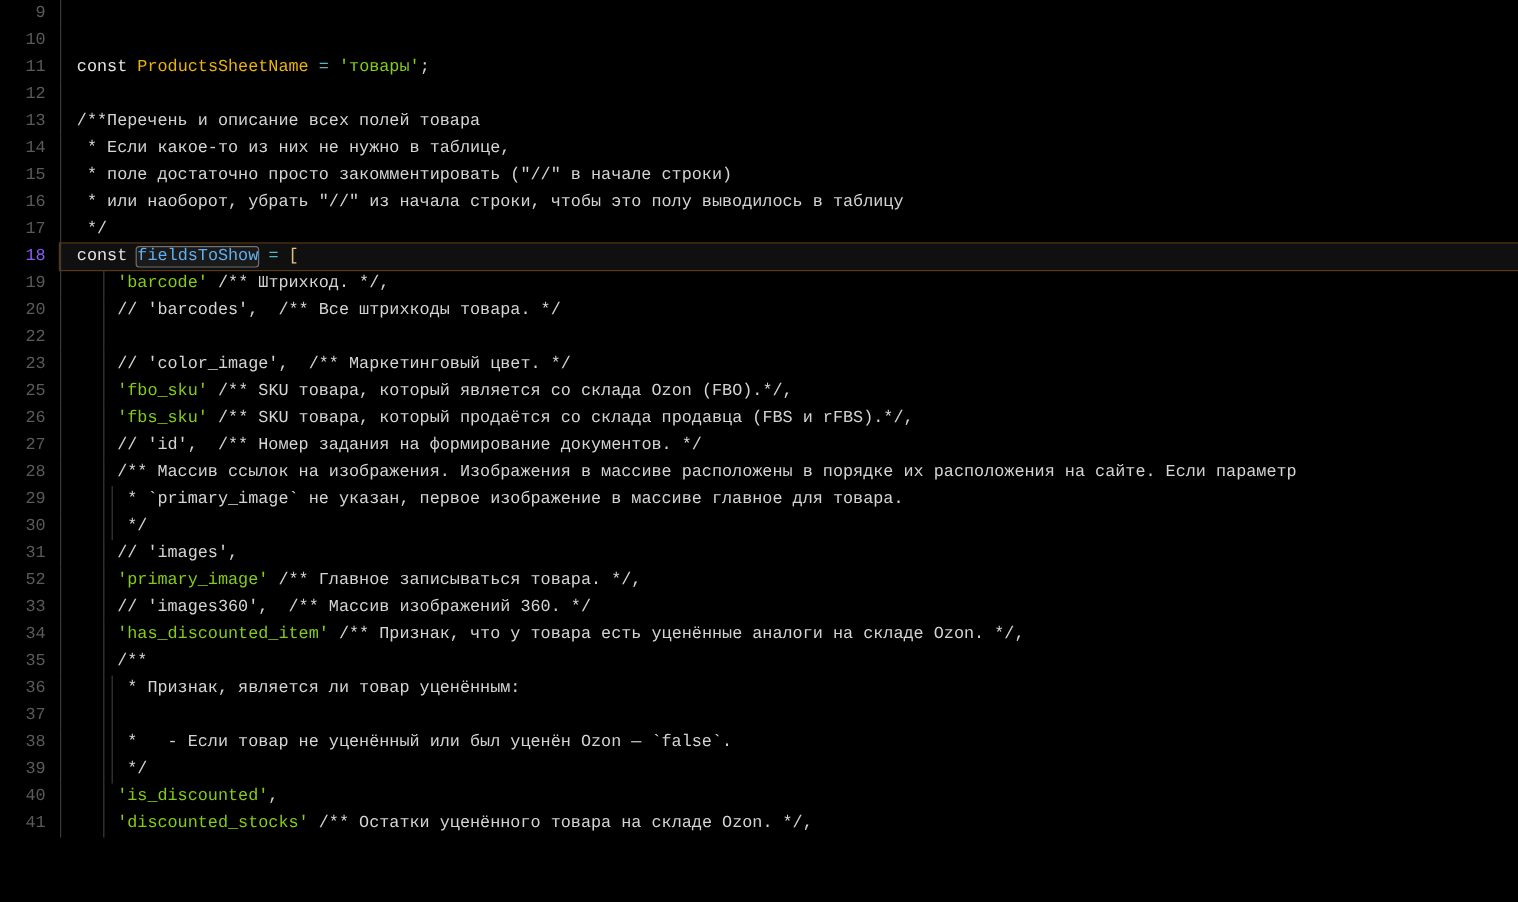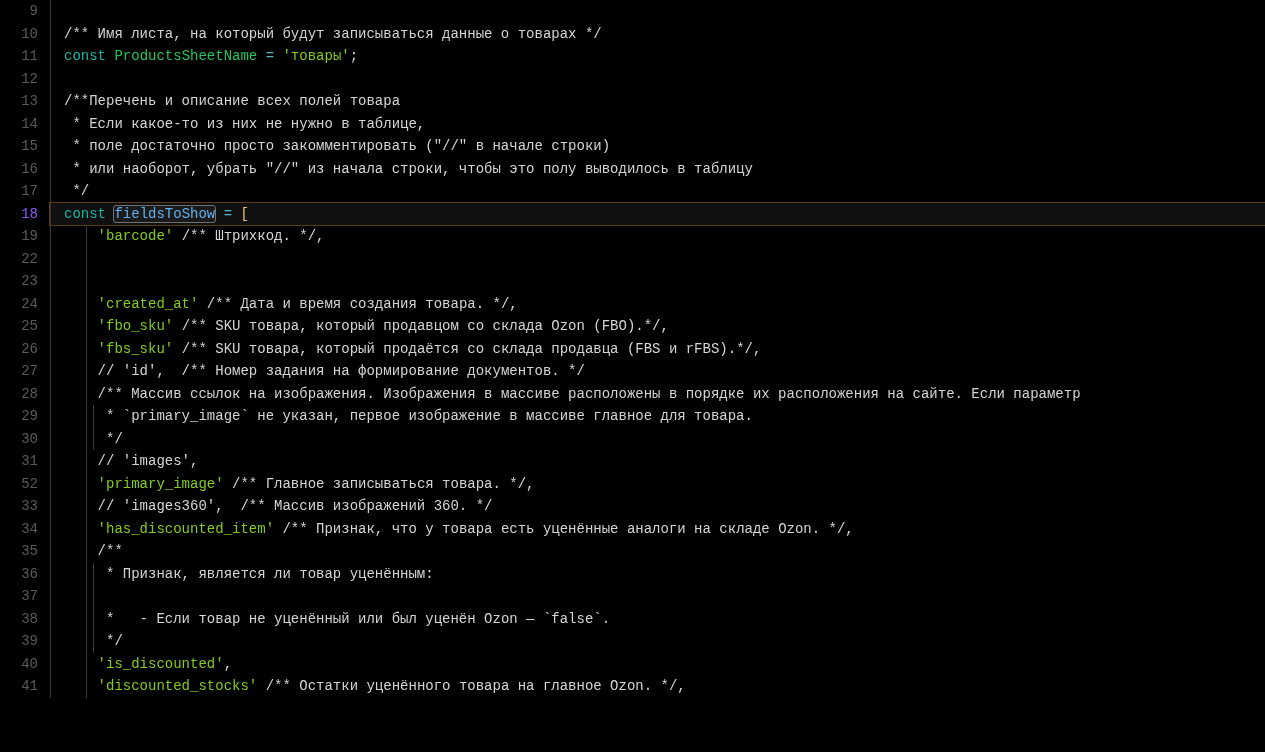--- a/index.html
+++ b/index.html
@@ -43,63 +43,63 @@
     outline: 1px solid #5a3a14;
   }
   .indent-guide {
     position: absolute;
     top: 0;
     bottom: 0;
     width: 1px;
     background: #3a3a3a;
   }
   
-  .kw    { color: #14b8a6; }   
-  .ident { color: #22c55e; }   
+  .kw    { color: #e5e5e5; }   
+  .ident { color: #eab308; }   
   .fn    { color: #61afef; }   
   .op    { color: #56b6c2; }   
   .str   { color: #84cc16; }   
   .p     { color: #d4d4d4; }   
   .bry   { color: #e5c07b; }    comment default */
   .doc   { color: #7f9f54; }   
   
   .wordbox {
     background: rgba(100,100,100,0.12);
     outline: 1px solid #707070;
     border-radius: 2px;
   }
 </style>
 </head>
 <body>
 
 <div class="editor" id="editor">
     <div class="row"><div class="gutter">9</div><div class="code"><div class="indent-guide" style="left: 0px;"></div></div></div>
-    <div class="row"><div class="gutter">10</div><div class="code"><div class="indent-guide" style="left: 0px;"></div><span class="doc">/** Имя листа, на который будут записываться данные о товарах */</span></div></div>
+    <div class="row"><div class="gutter">10</div><div class="code"><div class="indent-guide" style="left: 0px;"></div></div></div>
     <div class="row"><div class="gutter">11</div><div class="code"><div class="indent-guide" style="left: 0px;"></div><span class="kw">const</span><span class="p"> </span><span class="ident">ProductsSheetName</span><span class="p"> </span><span class="op">=</span><span class="p"> </span><span class="str">'товары'</span><span class="p">;</span></div></div>
     <div class="row"><div class="gutter">12</div><div class="code"><div class="indent-guide" style="left: 0px;"></div></div></div>
     <div class="row"><div class="gutter">13</div><div class="code"><div class="indent-guide" style="left: 0px;"></div><span class="doc">/**Перечень и описание всех полей товара</span></div></div>
     <div class="row"><div class="gutter">14</div><div class="code"><div class="indent-guide" style="left: 0px;"></div><span class="doc"> * Если какое-то из них не нужно в таблице,</span></div></div>
     <div class="row"><div class="gutter">15</div><div class="code"><div class="indent-guide" style="left: 0px;"></div><span class="doc"> * поле достаточно просто закомментировать ("//" в начале строки)</span></div></div>
     <div class="row"><div class="gutter">16</div><div class="code"><div class="indent-guide" style="left: 0px;"></div><span class="doc"> * или наоборот, убрать "//" из начала строки, чтобы это полу выводилось в таблицу</span></div></div>
     <div class="row"><div class="gutter">17</div><div class="code"><div class="indent-guide" style="left: 0px;"></div><span class="doc"> */</span></div></div>
     <div class="row current-line"><div class="gutter current">18</div><div class="code"><div class="indent-guide" style="left: 0px;"></div><span class="kw">const</span><span class="p"> </span><span class="fn wordbox">fieldsToShow</span><span class="p"> </span><span class="op">=</span><span class="p"> </span><span class="bry">[</span></div></div>
     <div class="row"><div class="gutter">19</div><div class="code"><div class="indent-guide" style="left: 0px;"></div><div class="indent-guide" style="left: 36px;"></div><span class="p">    </span><span class="str">'barcode'</span><span class="p"> </span><span class="doc">/** Штрихкод. */</span><span class="p">,</span></div></div>
+    <div class="row"><div class="gutter">20</div><div class="code"><div class="indent-guide" style="left: 0px;"></div><div class="indent-guide" style="left: 36px;"></div><span class="p">    </span><span class="doc">// 'barcodes',  /** Все штрихкоды товара. */</span></div></div>
     <div class="row"><div class="gutter">22</div><div class="code"><div class="indent-guide" style="left: 0px;"></div><div class="indent-guide" style="left: 36px;"></div><span class="p">    </span></div></div>
-    <div class="row"><div class="gutter">23</div><div class="code"><div class="indent-guide" style="left: 0px;"></div><div class="indent-guide" style="left: 36px;"></div><span class="p">    </span></div></div>
-    <div class="row"><div class="gutter">24</div><div class="code"><div class="indent-guide" style="left: 0px;"></div><div class="indent-guide" style="left: 36px;"></div><span class="p">    </span><span class="str">'created_at'</span><span class="p"> </span><span class="doc">/** Дата и время создания товара. */</span><span class="p">,</span></div></div>
-    <div class="row"><div class="gutter">25</div><div class="code"><div class="indent-guide" style="left: 0px;"></div><div class="indent-guide" style="left: 36px;"></div><span class="p">    </span><span class="str">'fbo_sku'</span><span class="p"> </span><span class="doc">/** SKU товара, который продавцом со склада Ozon (FBO).*/</span><span class="p">,</span></div></div>
+    <div class="row"><div class="gutter">23</div><div class="code"><div class="indent-guide" style="left: 0px;"></div><div class="indent-guide" style="left: 36px;"></div><span class="p">    </span><span class="doc">// 'color_image',  /** Маркетинговый цвет. */</span></div></div>
+    <div class="row"><div class="gutter">25</div><div class="code"><div class="indent-guide" style="left: 0px;"></div><div class="indent-guide" style="left: 36px;"></div><span class="p">    </span><span class="str">'fbo_sku'</span><span class="p"> </span><span class="doc">/** SKU товара, который является со склада Ozon (FBO).*/</span><span class="p">,</span></div></div>
     <div class="row"><div class="gutter">26</div><div class="code"><div class="indent-guide" style="left: 0px;"></div><div class="indent-guide" style="left: 36px;"></div><span class="p">    </span><span class="str">'fbs_sku'</span><span class="p"> </span><span class="doc">/** SKU товара, который продаётся со склада продавца (FBS и rFBS).*/</span><span class="p">,</span></div></div>
     <div class="row"><div class="gutter">27</div><div class="code"><div class="indent-guide" style="left: 0px;"></div><div class="indent-guide" style="left: 36px;"></div><span class="p">    </span><span class="doc">// 'id',  /** Номер задания на формирование документов. */</span></div></div>
     <div class="row"><div class="gutter">28</div><div class="code"><div class="indent-guide" style="left: 0px;"></div><div class="indent-guide" style="left: 36px;"></div><span class="p">    </span><span class="doc">/** Массив ссылок на изображения. Изображения в массиве расположены в порядке их расположения на сайте. Если параметр</span></div></div>
     <div class="row"><div class="gutter">29</div><div class="code"><div class="indent-guide" style="left: 0px;"></div><div class="indent-guide" style="left: 36px;"></div><div class="indent-guide" style="left: 43px;"></div><span class="p">    </span><span class="doc"> * `primary_image` не указан, первое изображение в массиве главное для товара.</span></div></div>
     <div class="row"><div class="gutter">30</div><div class="code"><div class="indent-guide" style="left: 0px;"></div><div class="indent-guide" style="left: 36px;"></div><div class="indent-guide" style="left: 43px;"></div><span class="p">    </span><span class="doc"> */</span></div></div>
     <div class="row"><div class="gutter">31</div><div class="code"><div class="indent-guide" style="left: 0px;"></div><div class="indent-guide" style="left: 36px;"></div><span class="p">    </span><span class="doc">// 'images',</span></div></div>
     <div class="row"><div class="gutter">52</div><div class="code"><div class="indent-guide" style="left: 0px;"></div><div class="indent-guide" style="left: 36px;"></div><span class="p">    </span><span class="str">'primary_image'</span><span class="p"> </span><span class="doc">/** Главное записываться товара. */</span><span class="p">,</span></div></div>
     <div class="row"><div class="gutter">33</div><div class="code"><div class="indent-guide" style="left: 0px;"></div><div class="indent-guide" style="left: 36px;"></div><span class="p">    </span><span class="doc">// 'images360',  /** Массив изображений 360. */</span></div></div>
     <div class="row"><div class="gutter">34</div><div class="code"><div class="indent-guide" style="left: 0px;"></div><div class="indent-guide" style="left: 36px;"></div><span class="p">    </span><span class="str">'has_discounted_item'</span><span class="p"> </span><span class="doc">/** Признак, что у товара есть уценённые аналоги на складе Ozon. */</span><span class="p">,</span></div></div>
     <div class="row"><div class="gutter">35</div><div class="code"><div class="indent-guide" style="left: 0px;"></div><div class="indent-guide" style="left: 36px;"></div><span class="p">    </span><span class="doc">/**</span></div></div>
     <div class="row"><div class="gutter">36</div><div class="code"><div class="indent-guide" style="left: 0px;"></div><div class="indent-guide" style="left: 36px;"></div><div class="indent-guide" style="left: 43px;"></div><span class="p">    </span><span class="doc"> * Признак, является ли товар уценённым:</span></div></div>
     <div class="row"><div class="gutter">37</div><div class="code"><div class="indent-guide" style="left: 0px;"></div><div class="indent-guide" style="left: 36px;"></div><div class="indent-guide" style="left: 43px;"></div><span class="p">    </span></div></div>
     <div class="row"><div class="gutter">38</div><div class="code"><div class="indent-guide" style="left: 0px;"></div><div class="indent-guide" style="left: 36px;"></div><div class="indent-guide" style="left: 43px;"></div><span class="p">    </span><span class="doc"> *   - Если товар не уценённый или был уценён Ozon — `false`.</span></div></div>
     <div class="row"><div class="gutter">39</div><div class="code"><div class="indent-guide" style="left: 0px;"></div><div class="indent-guide" style="left: 36px;"></div><div class="indent-guide" style="left: 43px;"></div><span class="p">    </span><span class="doc"> */</span></div></div>
     <div class="row"><div class="gutter">40</div><div class="code"><div class="indent-guide" style="left: 0px;"></div><div class="indent-guide" style="left: 36px;"></div><span class="p">    </span><span class="str">'is_discounted'</span><span class="p">,</span></div></div>
-    <div class="row"><div class="gutter">41</div><div class="code"><div class="indent-guide" style="left: 0px;"></div><div class="indent-guide" style="left: 36px;"></div><span class="p">    </span><span class="str">'discounted_stocks'</span><span class="p"> </span><span class="doc">/** Остатки уценённого товара на главное Ozon. */</span><span class="p">,</span></div></div>
+    <div class="row"><div class="gutter">41</div><div class="code"><div class="indent-guide" style="left: 0px;"></div><div class="indent-guide" style="left: 36px;"></div><span class="p">    </span><span class="str">'discounted_stocks'</span><span class="p"> </span><span class="doc">/** Остатки уценённого товара на складе Ozon. */</span><span class="p">,</span></div></div>
   </div>
 
 </body></html>

